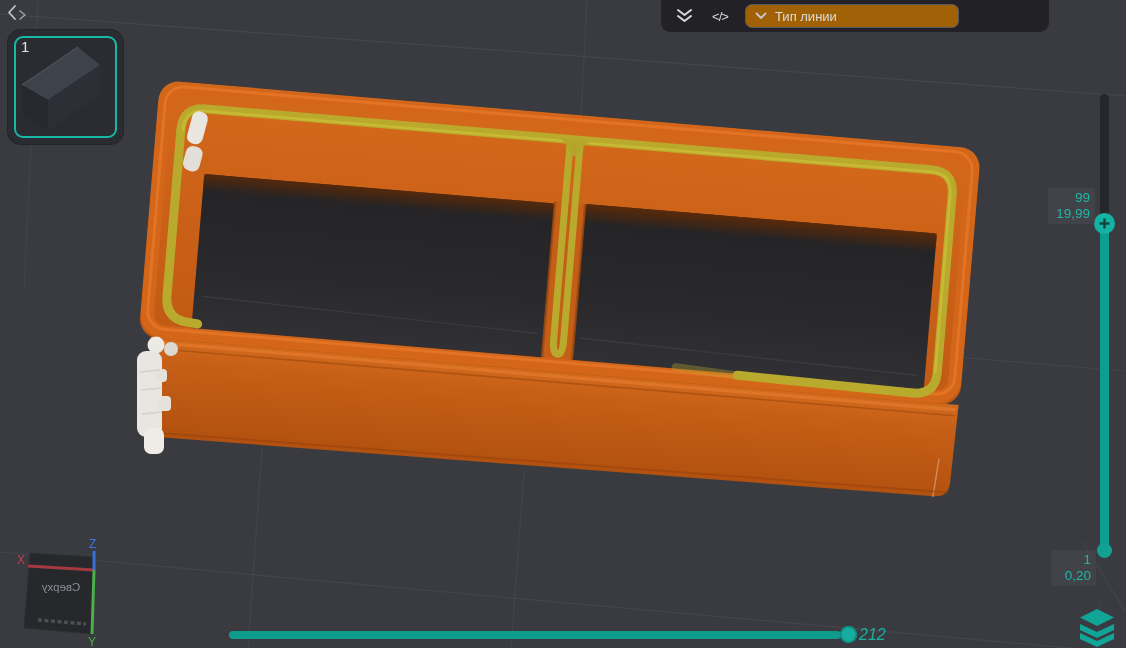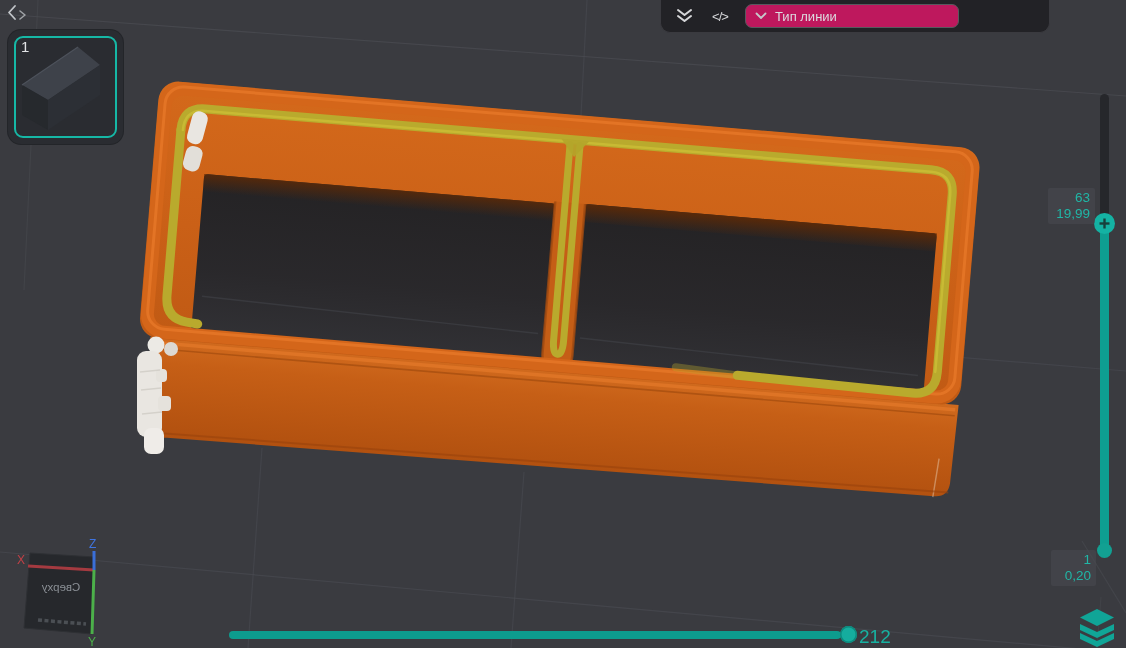--- a/index.html
+++ b/index.html
@@ -17,21 +17,21 @@
     border-radius:0 0 10px 10px;
     display:flex;align-items:center;box-sizing:border-box;
     padding-left:12px;gap:14px;
   }
   #topbar .icon-btn{display:flex;align-items:center;justify-content:center;
     width:22px;height:22px;cursor:pointer;}
   #gcode-icon{color:#d6d7d9;font-size:13px;letter-spacing:-1px;}
   #linetype-dd{
     display:flex;align-items:center;gap:8px;
     width:194px;height:22px;border:1px solid #58595e;border-radius:7px;
-    padding:0 9px;color:#dcdde0;font-size:13px;cursor:pointer;background:#be185d;
+    padding:0 9px;color:#dcdde0;font-size:13px;cursor:pointer;background:#a16207;
   }
   
   #thumb-card{
     left:8px;top:30px;width:115px;height:114px;background:#2a2c31;
     border-radius:13px;box-shadow:0 0 0 1px #232529;
   }
   #thumb-frame{
     position:absolute;left:6px;top:6px;right:6px;bottom:6px;
     border:2.5px solid #16b8a6;border-radius:9px;
   }
@@ -50,21 +50,21 @@
   .slider-label{
     background:rgba(72,74,80,0.55);border-radius:2px;color:#20b6a6;
     font-size:13.5px;line-height:16px;text-align:right;padding:2px 5px 2px 2px;
   }
   #v-label-top{left:1048px;top:188px;width:40px;}
   #v-label-bottom{left:1051px;top:550px;width:38px;}
   
   #h-track{left:229px;top:631px;width:612px;height:8px;background:#0d9c8e;border-radius:4px;}
   #h-handle{left:840px;top:626px;width:17px;height:17px;border-radius:50%;
     background:#15ad9e;box-shadow:inset 0 0 0 1.5px #0c8a7e;cursor:pointer;}
-  #h-label{left:859px;top:626px;color:#17b1a1;font-size:19px;}
+  #h-label{left:859px;top:626px;color:#17b1a1;font-size:16px;font-style:italic;}
   
   #layers-btn{left:1077px;top:606px;width:40px;height:42px;cursor:pointer;}
   #corner-toggle{left:6px;top:3px;width:28px;height:22px;cursor:pointer;}
   #gizmo{left:8px;top:535px;width:110px;height:113px;}
   text{font-family:"Liberation Sans", sans-serif;}
 </style>
 </head>
 <body>
 
 <svg class="abs" width="1126" height="648" style="left:0;top:0">
@@ -196,21 +196,21 @@
 <div class="abs v-track-dark"></div>
 <div class="abs v-track-teal"></div>
 <div id="v-handle-top" class="abs">
   <svg width="11" height="11" viewBox="0 0 11 11">
     <line x1="5.5" y1="0.5" x2="5.5" y2="10.5" stroke="#17413d" stroke-width="2.4"></line>
     <line x1="0.5" y1="5.5" x2="10.5" y2="5.5" stroke="#17413d" stroke-width="2.4"></line>
   </svg>
 </div>
 <div id="v-handle-bottom" class="abs"></div>
 <div id="v-label-top" class="abs slider-label">
-  <div>63</div>
+  <div>99</div>
   <div>19,99</div>
 </div>
 <div id="v-label-bottom" class="abs slider-label">
   <div>1</div>
   <div>0,20</div>
 </div>
 
 <svg id="layers-btn" class="abs" viewBox="0 0 40 42">
   <g fill="#10a597">
     <path d="M20 3 L37 11.5 L20 20 L3 11.5 Z"></path>

